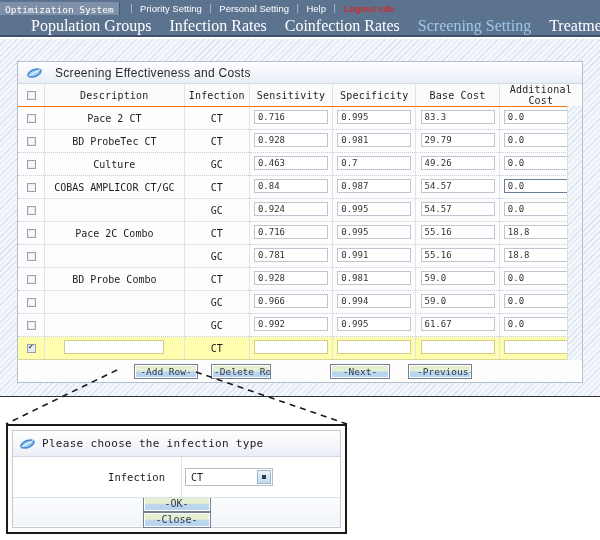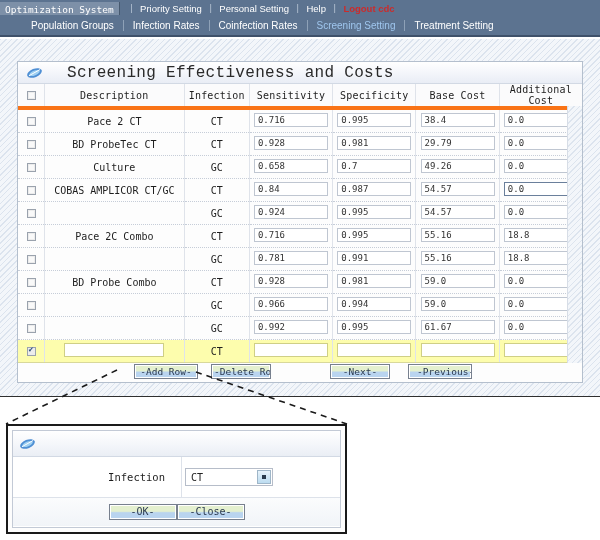--- a/index.html
+++ b/index.html
@@ -39,22 +39,22 @@
 
   
   .navbar {
     position: absolute; left: 0; top: 16px; width: 600px; height: 21px;
     background: #5c7390;
     border-bottom: 2px solid #3f516a;
     display: flex; align-items: center;
     padding-left: 22px; box-sizing: border-box;
   }
   .nav-item {
-    color: #ffffff; font-size: 10px;
-    font-family: Liberation Sans, sans-serif;
+    color: #ffffff; font-size: 16px;
+    font-family: Liberation Serif, serif;
     padding: 0 9px;
     white-space: nowrap;
   }
   .nav-item.active { color: #9fc6ee; }
   .nav-div { width: 1px; height: 11px; background: #8ea1b7; }
 
   
   .page-bg {
     position: absolute; left: 0; top: 39px; width: 600px; height: 357px;
     background-color: #f3f6fa;
@@ -74,45 +74,45 @@
   }
   .panel-head {
     height: 22px;
     background: linear-gradient(to bottom, #ffffff 0%, #f3f5fa 55%, #e9edf5 100%);
     border-bottom: 1px solid #d2d9e4;
     display: flex; align-items: center;
     padding-left: 8px;
     box-sizing: border-box;
   }
   .panel-title {
-    font-size: 16px; color: #2a2a2a;
-    font-family: Liberation Mono, monospace;
+    font-size: 12px; color: #2a2a2a;
+    font-family: Liberation Sans, sans-serif;
     letter-spacing: 0.3px;
-    margin-left: 24px;
+    margin-left: 12px;
   }
   .logo-icon { width: 17px; height: 14px; display:block; }
 
   
   .tbl-wrap { position: relative; }
   table.grid {
     width: 100%; border-collapse: collapse;
     table-layout: fixed;
     font-family: "DejaVu Sans Mono", monospace;
   }
   table.grid th, table.grid td {
     border-bottom: 1px dotted #c6cdd8;
     padding: 0; height: 22px;
     font-weight: normal;
     font-size: 10px; color: #1d1d1d;
     text-align: center;
     vertical-align: middle;
   }
   table.grid th {
     background: #fbfbfc;
-    border-bottom: 4px solid #f97316;
+    border-bottom: 1px solid #f97316;
     font-size: 10px;
     letter-spacing: 0.2px;
   }
   .col-chk { width: 26px; }
   .col-desc { width: 138px; }
   .col-inf { width: 64px; }
   .col-num { width: 82px; }
   .vdiv { border-right: 1px solid #dfe3ea; }
 
   .chk {
@@ -248,20 +248,21 @@
     box-sizing: border-box;
     display: flex; align-items: center; justify-content: center;
   }
   .combo-btn i {
     width: 4px; height: 4px; background: #2a3a4c; display: block;
   }
   .dlg-foot {
     height: 28px;
     background: linear-gradient(to bottom, #fbfcfd 0%, #f1f4f8 100%);
     display: flex; align-items: center; justify-content: center;
+    flex-direction: column;
   }
   .dbtn {
     background: linear-gradient(to bottom, #e4f0cf 0%, #e4f0cf 45%, #b9d4ef 55%, #b9d4ef 100%);
     border: 1px solid #77808e;
     color: #2b3a50;
     font-size: 10px;
     font-family: "DejaVu Sans Mono", monospace;
     width: 68px; height: 16px; line-height: 14px;
     text-align: center; box-sizing: border-box;
     box-shadow: 0 0 0 1px #ffffff inset;
@@ -337,37 +338,37 @@
             <th class="col-num">Additional Cost</th>
           </tr>
         </thead>
         <tbody>
             <tr>
               <td class="col-chk vdiv"><span class="chk"></span></td>
               <td class="col-desc vdiv">Pace 2 CT</td>
               <td class="col-inf vdiv">CT</td>
               <td class="col-num vdiv"><span class="cell-input">0.716</span></td>
               <td class="col-num vdiv"><span class="cell-input">0.995</span></td>
-              <td class="col-num vdiv"><span class="cell-input">38.4</span></td>
+              <td class="col-num vdiv"><span class="cell-input">83.3</span></td>
               <td class="col-num"><span class="cell-input">0.0</span></td>
             </tr>
             <tr>
               <td class="col-chk vdiv"><span class="chk"></span></td>
               <td class="col-desc vdiv">BD ProbeTec CT</td>
               <td class="col-inf vdiv">CT</td>
               <td class="col-num vdiv"><span class="cell-input">0.928</span></td>
               <td class="col-num vdiv"><span class="cell-input">0.981</span></td>
               <td class="col-num vdiv"><span class="cell-input">29.79</span></td>
               <td class="col-num"><span class="cell-input">0.0</span></td>
             </tr>
             <tr>
               <td class="col-chk vdiv"><span class="chk"></span></td>
               <td class="col-desc vdiv">Culture</td>
               <td class="col-inf vdiv">GC</td>
-              <td class="col-num vdiv"><span class="cell-input">0.658</span></td>
+              <td class="col-num vdiv"><span class="cell-input">0.463</span></td>
               <td class="col-num vdiv"><span class="cell-input">0.7</span></td>
               <td class="col-num vdiv"><span class="cell-input">49.26</span></td>
               <td class="col-num"><span class="cell-input">0.0</span></td>
             </tr>
             <tr>
               <td class="col-chk vdiv"><span class="chk"></span></td>
               <td class="col-desc vdiv">COBAS AMPLICOR CT/GC</td>
               <td class="col-inf vdiv">CT</td>
               <td class="col-num vdiv"><span class="cell-input">0.84</span></td>
               <td class="col-num vdiv"><span class="cell-input">0.987</span></td>
@@ -457,20 +458,21 @@
   <div class="dialog">
     <div class="dlg-inner">
       <div class="dlg-head">
         <span>
           <svg class="logo-icon" viewBox="0 0 24 20" xmlns="http://www.w3.org/2000/svg">
             <ellipse cx="12" cy="10" rx="11" ry="6" transform="rotate(-22 12 10)" fill="#4f8fd4"></ellipse>
             <ellipse cx="12" cy="10" rx="8" ry="3.4" transform="rotate(-22 12 10)" fill="#9fd0f2"></ellipse>
             <path d="M4 14 L20 5" stroke="#ffffff" stroke-width="1.4" fill="none"></path>
           </svg>
         </span>
+        <span class="dlg-title">Please choose the infection type</span>
       </div>
       <div class="dlg-body">
         <span class="field-label">Infection</span>
         <div class="combo">
           <span class="combo-val">CT</span>
           <span class="combo-btn">
               <i></i>
             </span>
         </div>
       </div>

